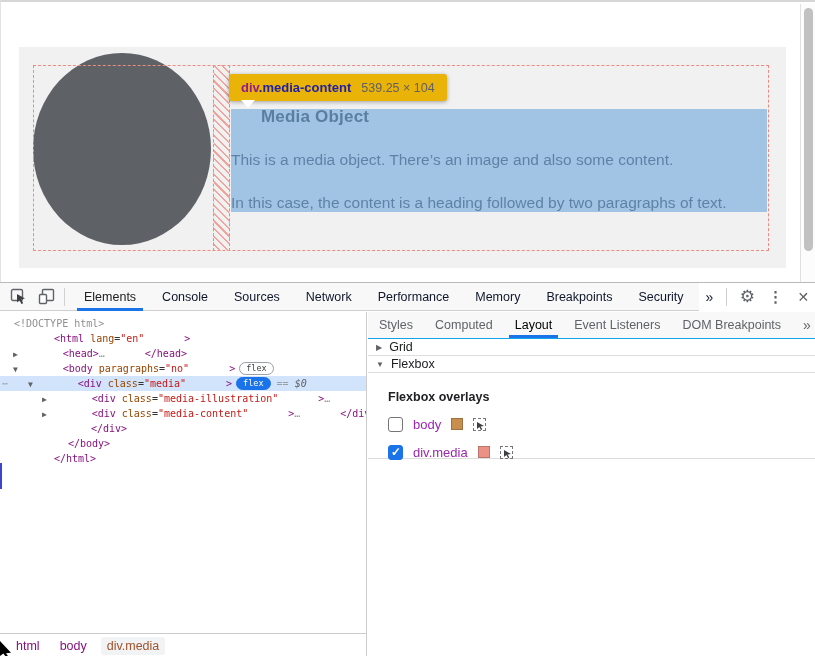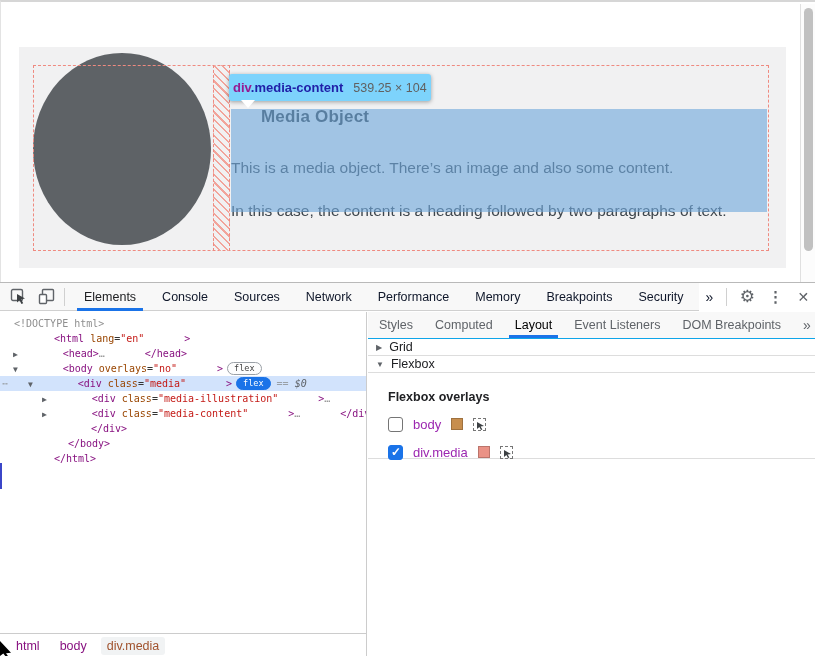--- a/index.html
+++ b/index.html
@@ -12,38 +12,38 @@
     background:#fff; border-top:2px solid #d6d6d6; border-left:1px solid #e3e3e3; }
 
   .media-body { position:absolute; left:18px; top:45px; width:767px; height:221px;
     background:#f1f1f2; }
 
   .circle { position:absolute; left:14px; top:6px; width:178px; height:192px;
     border-radius:50%; background:#5e6266; }
 
   .content-text { position:absolute; left:212px; top:60px; width:545px; color:#3d454c; }
   .content-text h2 { font-size:17px; font-weight:bold; color:#343b41; letter-spacing:0.2px;margin-left:30px; }
-  .content-text p { font-size:15.5px; margin-top:32px; }
+  .content-text p { font-size:15.5px; margin-top:24px; }
   .content-text p + p { margin-top:25px; }
 
   
   .ov-outer { position:absolute; left:14px; top:18px; width:736px; height:186px;
     border:1px dashed #ef8a80; }
   .ov-gap { position:absolute; left:194px; top:18px; width:17px; height:186px;
     border-left:1px dashed #ef8a80; border-right:1px dashed #ef8a80;
     background:repeating-linear-gradient(45deg, transparent 0 4px, #f2a49b 4px 5.5px); }
 
   
   .blue-hl { position:absolute; left:230px; top:107px; width:536px; height:103px;
     background:rgba(111,168,220,0.62); }
 
   
   .tooltip { position:absolute; left:228px; top:72px; height:27px;
-    background:#7dd3fc; border-radius:3px; box-shadow:0 1px 4px rgba(0,0,0,0.35);
-    display:flex; align-items:center; gap:10px; padding:0 4px; white-space:nowrap; z-index:9; }
+    background:#eab308; border-radius:3px; box-shadow:0 1px 4px rgba(0,0,0,0.35);
+    display:flex; align-items:center; gap:10px; padding:0 12px; white-space:nowrap; z-index:9; }
   .tooltip::after { content:""; position:absolute; left:12px; bottom:-7px;
     border-left:7px solid transparent; border-right:7px solid transparent;
     border-top:8px solid #fff; }
   .tt-sel { font-size:13px; font-weight:bold; }
   .tt-tag { color:#951a91; }
   .tt-class { color:#2020a8; }
   .tt-dims { font-size:12.5px; color:#616161; }
 
   
   .pg-scrollbar { position:absolute; right:0; top:2px; width:15px; height:278px;
@@ -205,21 +205,21 @@
       </div>
     </div>
 
     <div class="dt-body">
 
       <div class="dt-left">
         <div class="tree">
           <div class="trow lvl0"><span class="seg-gray">&lt;!DOCTYPE html&gt;</span></div>
           <div class="trow lvl0"><span class="seg-tag">&lt;html</span><span class="seg-p"> </span><span class="seg-attr">lang</span><span class="seg-p">=</span><span class="seg-val">"en"</span><span class="seg-tag">&gt;</span></div>
           <div class="trow lvl1a"><span class="seg-arw">▶ </span><span class="seg-tag">&lt;head&gt;</span><span class="seg-gray">…</span><span class="seg-tag">&lt;/head&gt;</span></div>
-          <div class="trow lvl1a"><span class="seg-arw">▼ </span><span class="seg-tag">&lt;body</span><span class="seg-p"> </span><span class="seg-attr">overlays</span><span class="seg-p">=</span><span class="seg-val">"no"</span><span class="seg-tag">&gt;</span><span class="badge badge-outline">flex</span></div>
+          <div class="trow lvl1a"><span class="seg-arw">▼ </span><span class="seg-tag">&lt;body</span><span class="seg-p"> </span><span class="seg-attr">paragraphs</span><span class="seg-p">=</span><span class="seg-val">"no"</span><span class="seg-tag">&gt;</span><span class="badge badge-outline">flex</span></div>
           <div class="trow lvl2a sel">
             <span class="gutter-dots">⋯</span>
             <span><span class="seg-arw">▼ </span><span class="seg-tag">&lt;div</span><span class="seg-p"> </span><span class="seg-attr">class</span><span class="seg-p">=</span><span class="seg-val">"media"</span><span class="seg-tag">&gt;</span><span class="badge badge-solid">flex</span><span class="seg-eq">  == </span><span class="seg-dollar">$0</span></span>
           </div>
           <div class="trow lvl3a"><span class="seg-arw">▶ </span><span class="seg-tag">&lt;div</span><span class="seg-p"> </span><span class="seg-attr">class</span><span class="seg-p">=</span><span class="seg-val">"media-illustration"</span><span class="seg-tag">&gt;</span><span class="seg-gray">…</span><span class="seg-tag">&lt;/div&gt;</span></div>
           <div class="trow lvl3a"><span class="seg-arw">▶ </span><span class="seg-tag">&lt;div</span><span class="seg-p"> </span><span class="seg-attr">class</span><span class="seg-p">=</span><span class="seg-val">"media-content"</span><span class="seg-tag">&gt;</span><span class="seg-gray">…</span><span class="seg-tag">&lt;/div&gt;</span></div>
           <div class="trow lvl3"><span class="seg-tag">&lt;/div&gt;</span></div>
           <div class="trow lvl2a" style="padding-left:28px"><span class="seg-tag">&lt;/body&gt;</span></div>
           <div class="trow lvl0"><span class="seg-tag">&lt;/html&gt;</span></div>
         </div>

